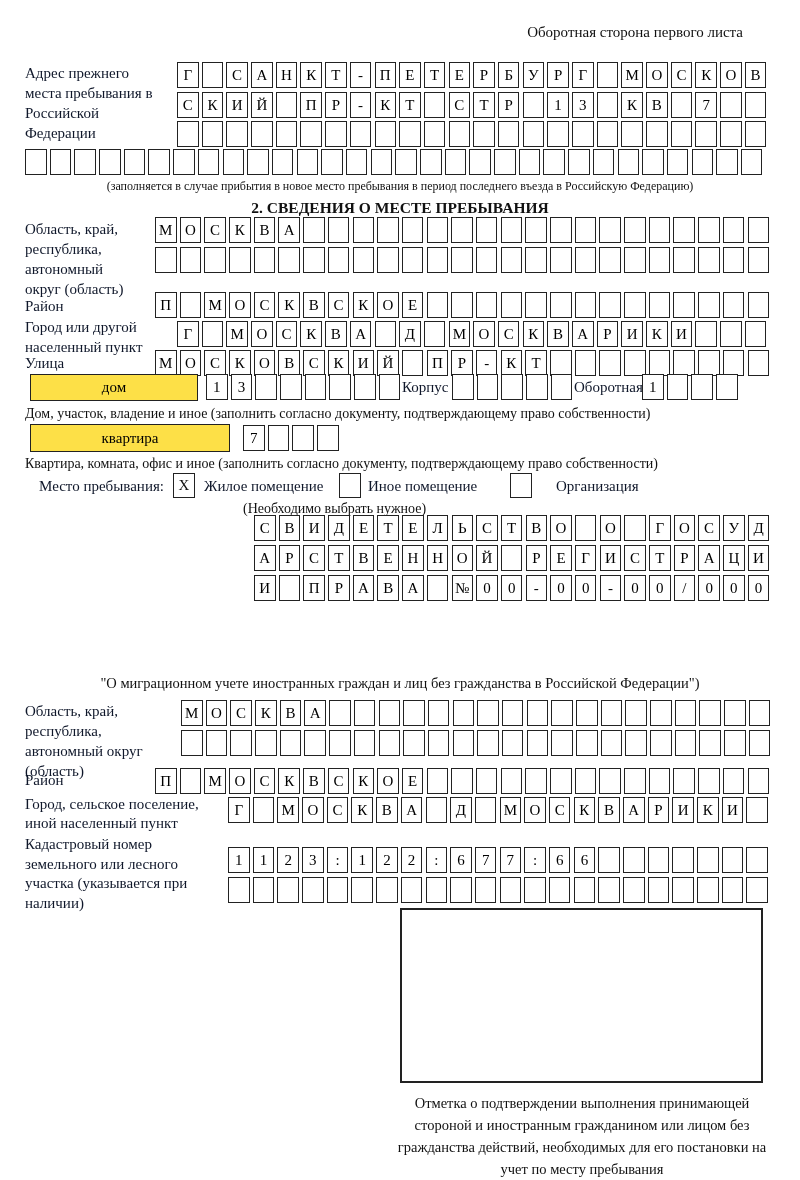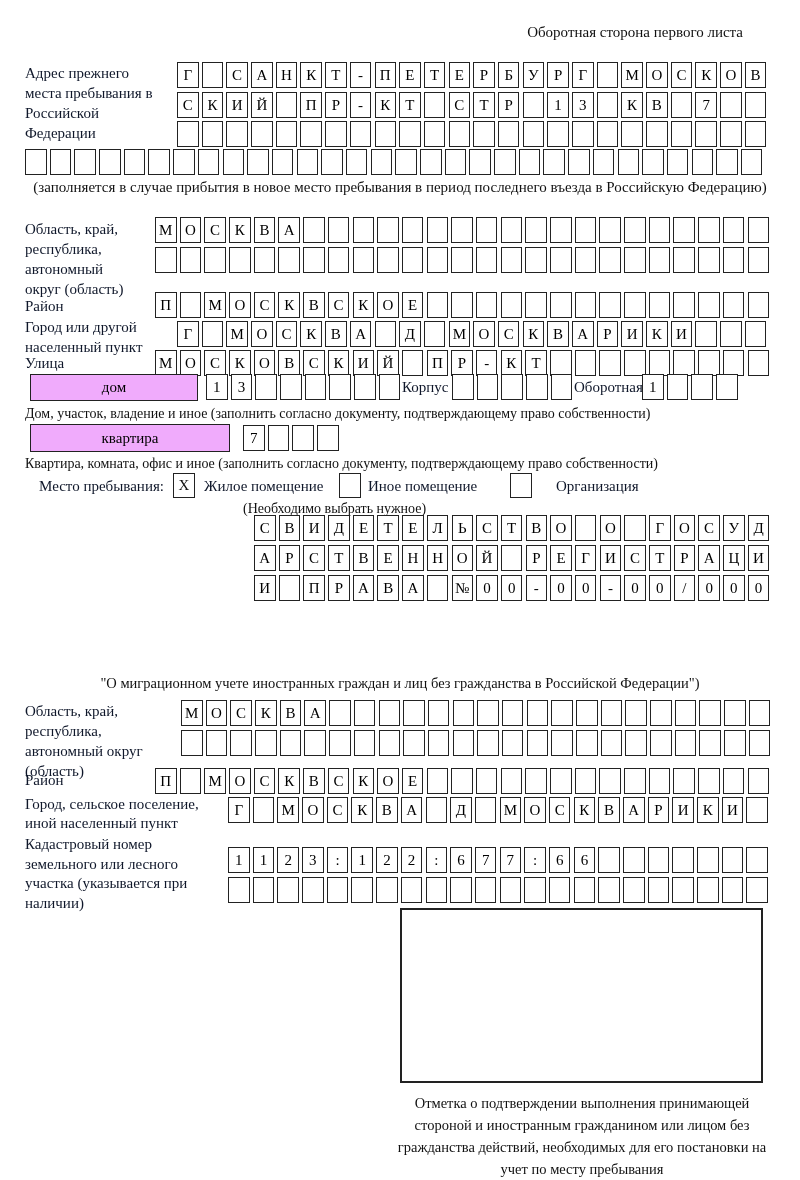--- a/index.html
+++ b/index.html
@@ -12,21 +12,21 @@
   }
   .abs { position:absolute; }
   .label { line-height:20px; color:#0f172a; }
   .cells { display:flex; gap:3.2px; }
   .cell {
     width:21.5px; height:26px; border:1.6px solid #222; background:#fff;
     display:flex; align-items:center; justify-content:center;
     font-size:15px; line-height:1; color:#000; flex:0 0 auto;
   }
   .widebox {
-    border:1.6px solid #222; background:#f0abfc;
+    border:1.6px solid #222; background:#fde047;
     display:flex; align-items:center; justify-content:center;
     font-size:15px; color:#000;
   }
   .checkbox {
     width:22px; height:25px; border:1.6px solid #222; background:#fff;
     display:flex; align-items:center; justify-content:center; font-size:15px;
   }
   .caption { font-size:14px; color:#111; }
   .center { width:800px; left:0; text-align:center; }
   .bold { font-weight:bold; }
@@ -147,22 +147,23 @@
       <span class="cell"></span>
       <span class="cell"></span>
       <span class="cell"></span>
       <span class="cell"></span>
       <span class="cell"></span>
       <span class="cell"></span>
       <span class="cell"></span>
       <span class="cell"></span>
     </div>
 
-  <div class="abs caption center" style="top:179px; font-size:15px;">(заполняется в случае прибытия в новое место пребывания в период последнего въезда в Российскую Федерацию)</div>
-
+  <div class="abs caption center" style="top:179px; font-size:12px;">(заполняется в случае прибытия в новое место пребывания в период последнего въезда в Российскую Федерацию)</div>
+
+  <div class="abs center bold" style="top:199px; font-size:15.5px;">2. СВЕДЕНИЯ О МЕСТЕ ПРЕБЫВАНИЯ</div>
 
   <div class="abs label" style="left:25px; top:219px; width:112px;">Область, край, республика, автономный округ (область)</div>
   <div class="abs cells" style="left:155px; top:217px;">
       <span class="cell">М</span>
       <span class="cell">О</span>
       <span class="cell">С</span>
       <span class="cell">К</span>
       <span class="cell">В</span>
       <span class="cell">А</span>
       <span class="cell"></span>

